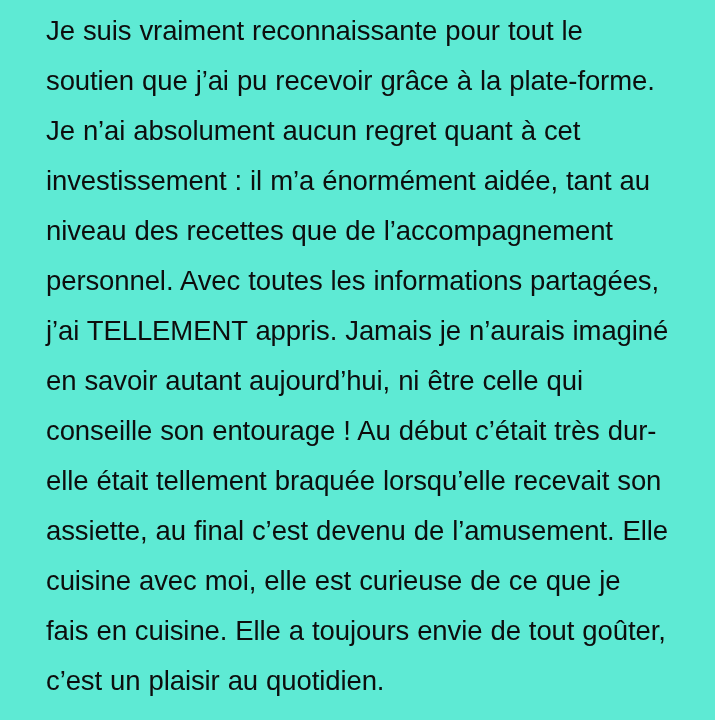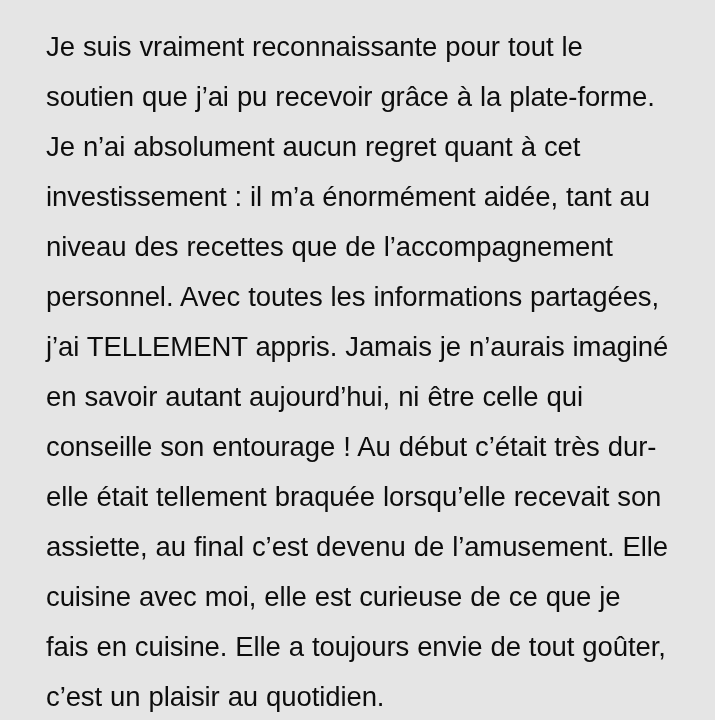--- a/index.html
+++ b/index.html
@@ -9,22 +9,22 @@
   body {
     width: 715px;
     height: 720px;
     background: #ffffff;
     font-family: "Liberation Sans", sans-serif;
   }
   .page {
     width: 715px;
     height: 720px;
     box-sizing: border-box;
-    padding: 22px 46px 0 46px;
-    background: #e5e5e5;
+    padding: 6px 46px 0 46px;
+    background: #5eead4;
     overflow: hidden;
   }
   .testimonial-text {
     font-family: "Liberation Sans", sans-serif;
     font-size: 27.5px;
     line-height: 50px;
     color: #0d0d0d;
     letter-spacing: -0.1px;
     word-spacing: 0.5px;
     text-align: left;

